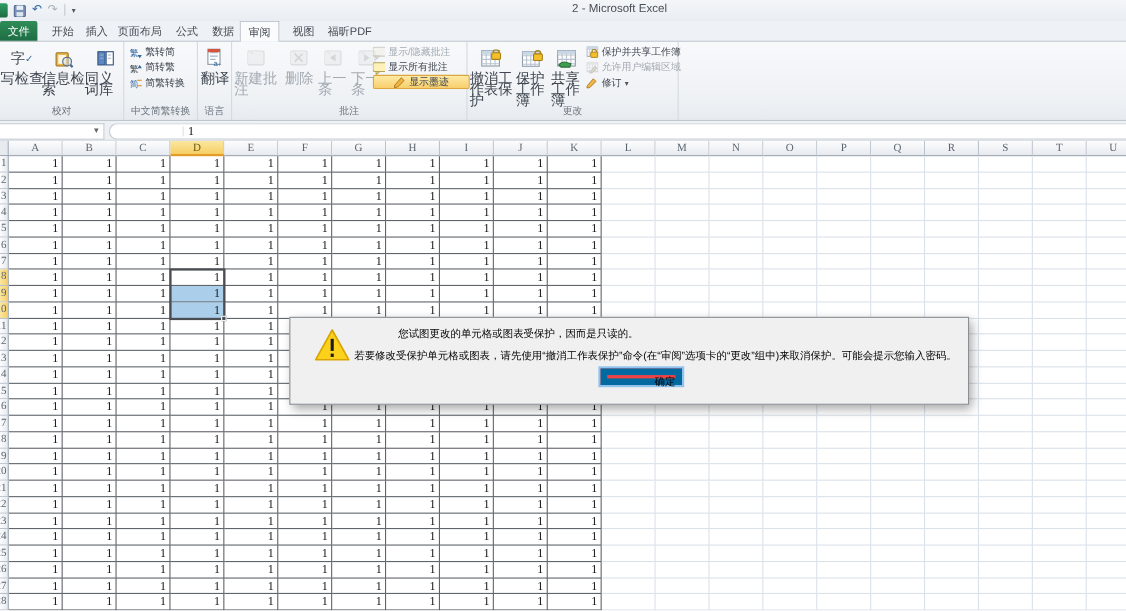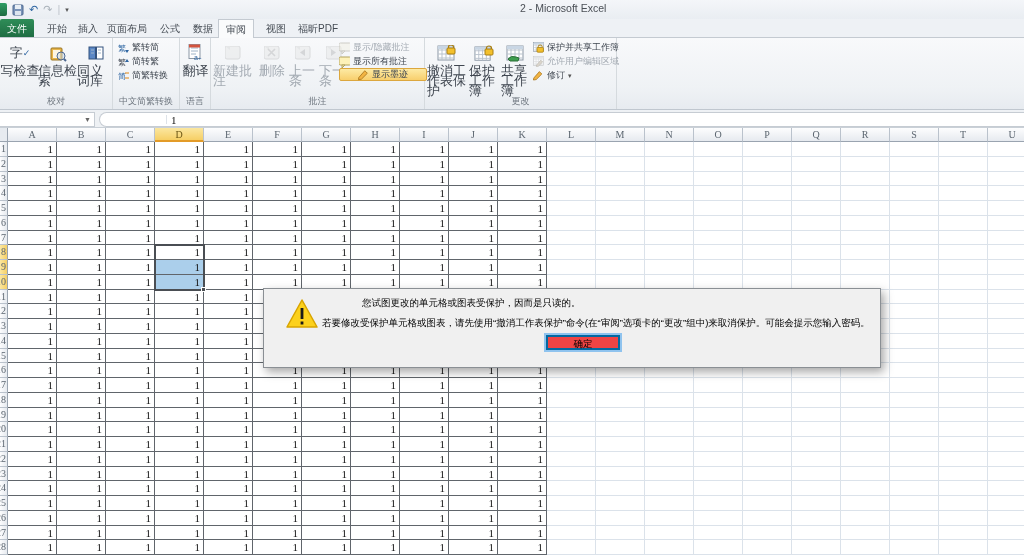--- a/index.html
+++ b/index.html
@@ -72,21 +72,21 @@
   .dialog { position:absolute; left:263px; top:288px; width:618px; height:80px; background:#f0f0f0;
     border:1px solid #8a8f94; box-shadow:3px 4px 9px rgba(0,0,0,.35); z-index:20; }
   .dlg-title { height:20px; background:#fbfbfb; position:relative; }
   .dlg-title .t { position:absolute; left:8px; top:4px; font-size:10px; color:#1a1a1a; }
   .dlg-close { position:absolute; right:7px; top:3px; font-size:11px; color:#333; cursor:default; }
   .dlg-body { position:relative; height:60px; }
   .dlg-warn { position:absolute; left:21px; top:9px; }
   .dlg-l1 { position:absolute; left:58px; top:8px; font-size:9.5px; color:#000;margin-left:40px; }
   .dlg-l2 { position:absolute; left:58px; top:28px; right:6px; font-size:9.5px; color:#000; white-space:nowrap; }
   .okbtn { position:absolute; left:282px; top:46px; width:74px; height:15px; background:#ef4444;
-    border:2px solid #0369a1; box-shadow:0 0 0 2px #8fc3ee; font-size:9.5px; text-align:center; line-height:13px; color:#000; }
+    border:6px solid #0369a1; box-shadow:0 0 0 2px #8fc3ee; font-size:9.5px; text-align:right; line-height:13px; color:#000; }
 </style>
 </head>
 <body>
 
 <svg width="0" height="0" style="position:absolute">
   <defs>
     <g id="sheetgrid">
       <rect x="1" y="1" width="16" height="14" fill="#fff" stroke="#8b97a5"></rect>
       <path d="M1 5 h16 M1 9 h16 M1 13 h16 M5 1 v14 M9 1 v14 M13 1 v14" stroke="#b9c3cd" stroke-width="1" fill="none"></path>
       <rect x="1" y="1" width="16" height="3" fill="#c9d6e4"></rect>

